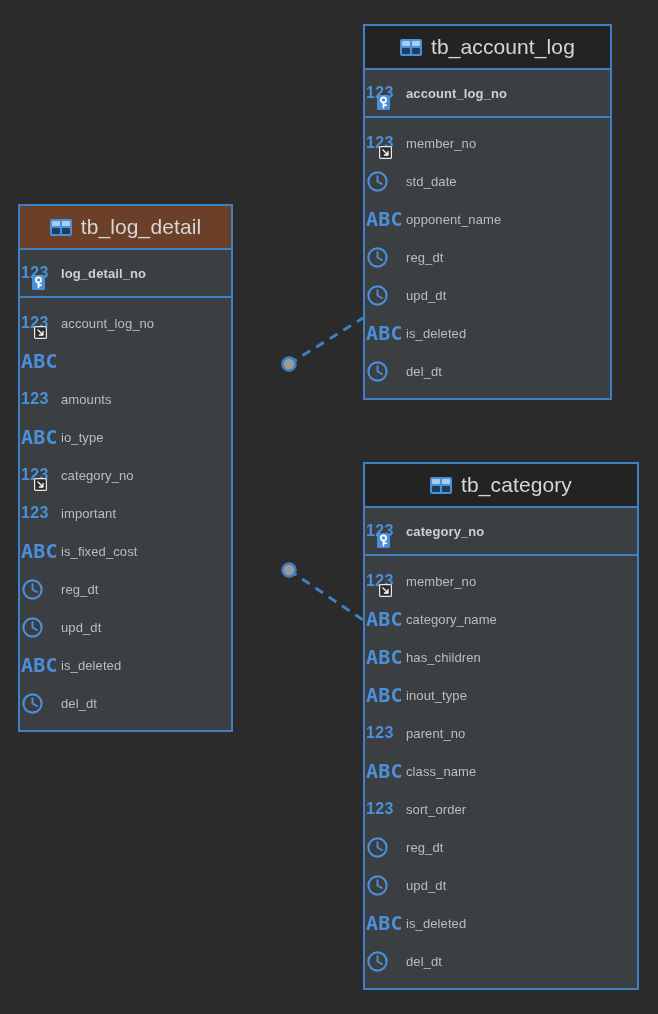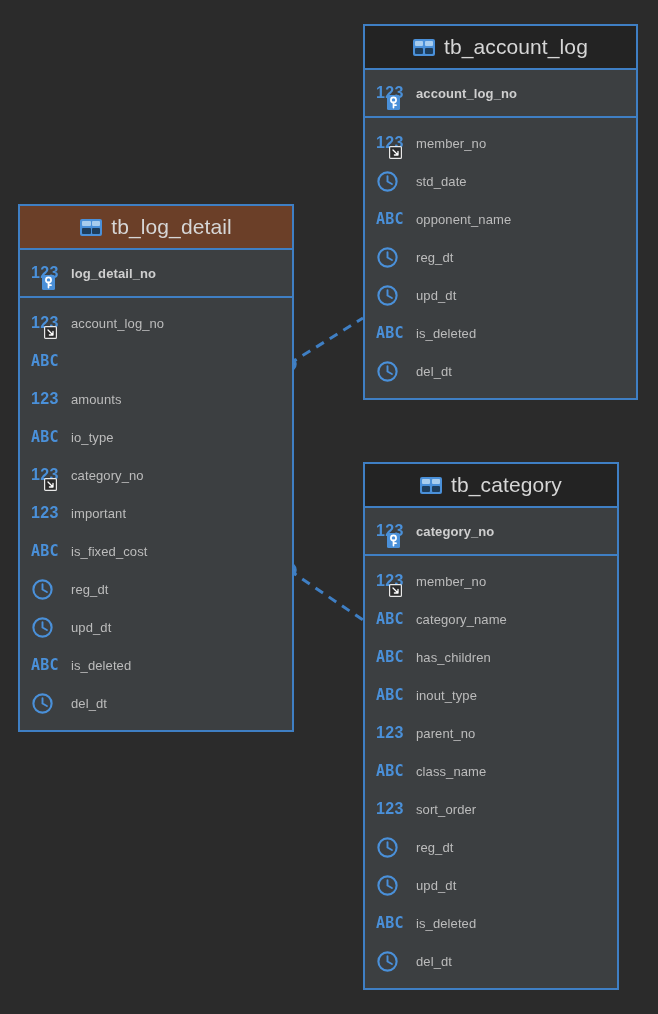--- a/index.html
+++ b/index.html
@@ -76,21 +76,21 @@
   
   .pk-band {
     border-bottom: 2px solid #3f7fc4;
   }
   .col-list { padding: 6px 0 8px 0; }
 
   .col {
     display: flex;
     align-items: center;
     height: 38px;
-    padding-left: 11px;
+    padding-left: 1px;
     box-sizing: border-box;
     white-space: nowrap;
   }
   .pk-band .col { height: 46px; }
 
   .col-name {
     color: #bcbcbc;
     font-size: 13px;
     margin-left: 10px;
     letter-spacing: .1px;
@@ -109,21 +109,21 @@
   .dtype .num {
     color: #4a90d9;
     font-size: 16px;
     font-weight: bold;
     letter-spacing: .4px;
     line-height: 1;
     font-family: "Liberation Sans", sans-serif;
   }
   .dtype .abc {
     color: #4a90d9;
-    font-size: 15px;
+    font-size: 20px;
     font-weight: bold;
     letter-spacing: .2px;
     line-height: 1;
     font-family: "DejaVu Sans Mono", monospace;
   }
   .dtype svg { display: block; }
 
   
   .badge-key {
     position: absolute;
@@ -147,21 +147,21 @@
         <line x1="289" y1="364" x2="363" y2="318" stroke="#3f7fc4" stroke-width="3" stroke-dasharray="9 7"></line>
         <circle cx="289" cy="364" r="6.5" fill="#9a9a9a" stroke="#3f7fc4" stroke-width="2.5"></circle>
       </g>
       <g>
         <line x1="289" y1="570" x2="363" y2="620" stroke="#3f7fc4" stroke-width="3" stroke-dasharray="9 7"></line>
         <circle cx="289" cy="570" r="6.5" fill="#9a9a9a" stroke="#3f7fc4" stroke-width="2.5"></circle>
       </g>
     </svg>
 
   <div id="entities">
-      <div class="entity" style="left: 18px; top: 204px; width: 276px; text-align: center;">
+      <div class="entity" style="left: 18px; top: 204px; width: 215px; text-align: center;">
         <div class="entity-header brown">
           <span class="tbl-icon">
             <i class="top"></i>
             <i class="top"></i>
             <i></i>
             <i></i>
           </span>
           <span class="entity-title">tb_log_detail</span>
         </div>
         <div class="pk-band">
@@ -255,21 +255,21 @@
             <span class="dtype">
               <svg width="23" height="23" viewBox="0 0 24 24">
                 <circle cx="12" cy="12" r="9.5" fill="none" stroke="#4a90d9" stroke-width="2.2"></circle>
                 <path d="M12 6.4 L12 12 L16.6 14.6" fill="none" stroke="#4a90d9" stroke-width="2" stroke-linecap="round"></path>
               </svg>
             </span>
             <span class="col-name">del_dt</span>
           </div>
         </div>
       </div>
-      <div class="entity" style="left: 363px; top: 24px; width: 275px;">
+      <div class="entity" style="left: 363px; top: 24px; width: 249px;">
         <div class="entity-header dark">
           <span class="tbl-icon">
             <i class="top"></i>
             <i class="top"></i>
             <i></i>
             <i></i>
           </span>
           <span class="entity-title">tb_account_log</span>
         </div>
         <div class="pk-band">
@@ -339,21 +339,21 @@
             <span class="dtype">
               <svg width="23" height="23" viewBox="0 0 24 24">
                 <circle cx="12" cy="12" r="9.5" fill="none" stroke="#4a90d9" stroke-width="2.2"></circle>
                 <path d="M12 6.4 L12 12 L16.6 14.6" fill="none" stroke="#4a90d9" stroke-width="2" stroke-linecap="round"></path>
               </svg>
             </span>
             <span class="col-name">del_dt</span>
           </div>
         </div>
       </div>
-      <div class="entity" style="left: 363px; top: 462px; width: 256px;">
+      <div class="entity" style="left: 363px; top: 462px; width: 276px;">
         <div class="entity-header dark">
           <span class="tbl-icon">
             <i class="top"></i>
             <i class="top"></i>
             <i></i>
             <i></i>
           </span>
           <span class="entity-title">tb_category</span>
         </div>
         <div class="pk-band">

